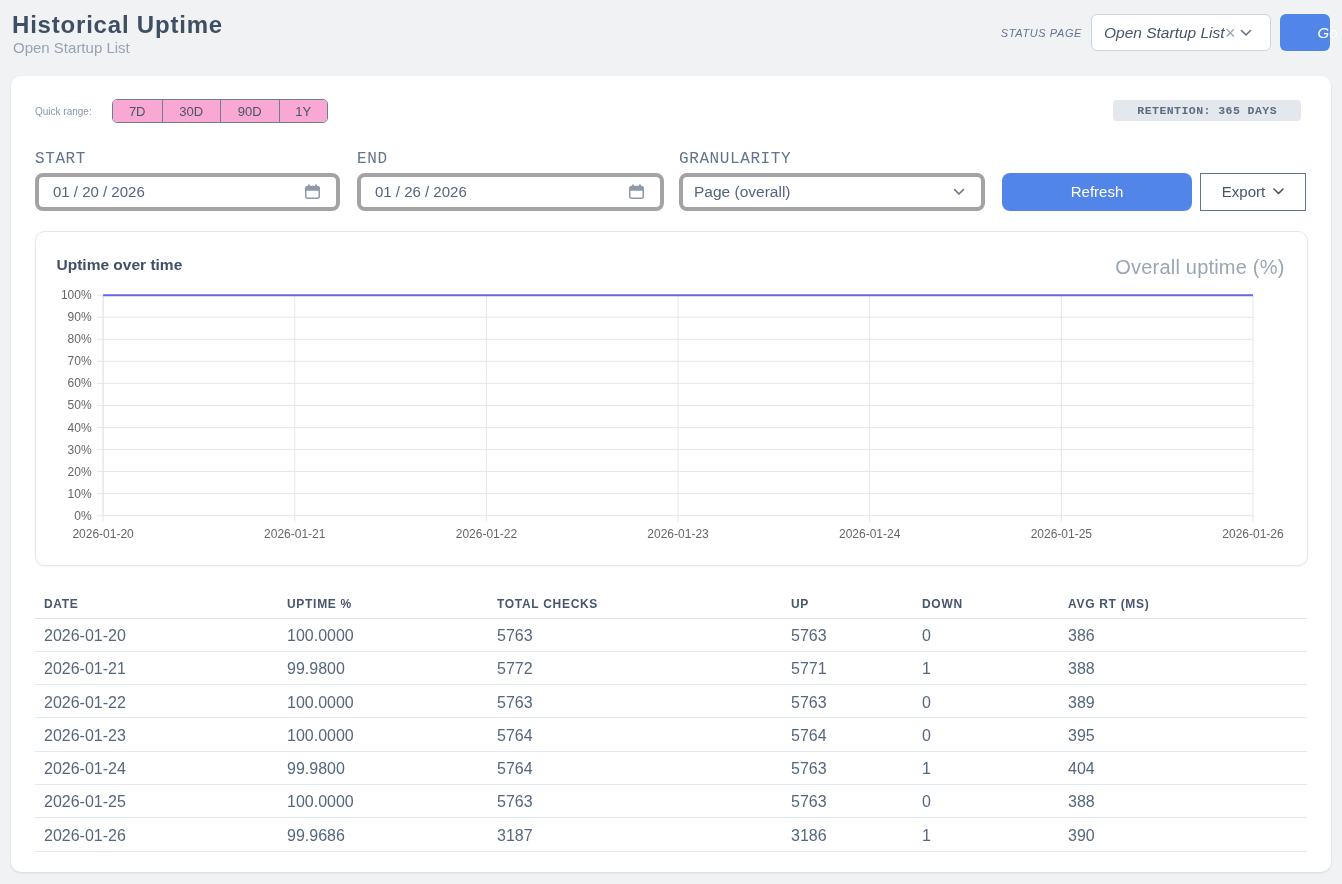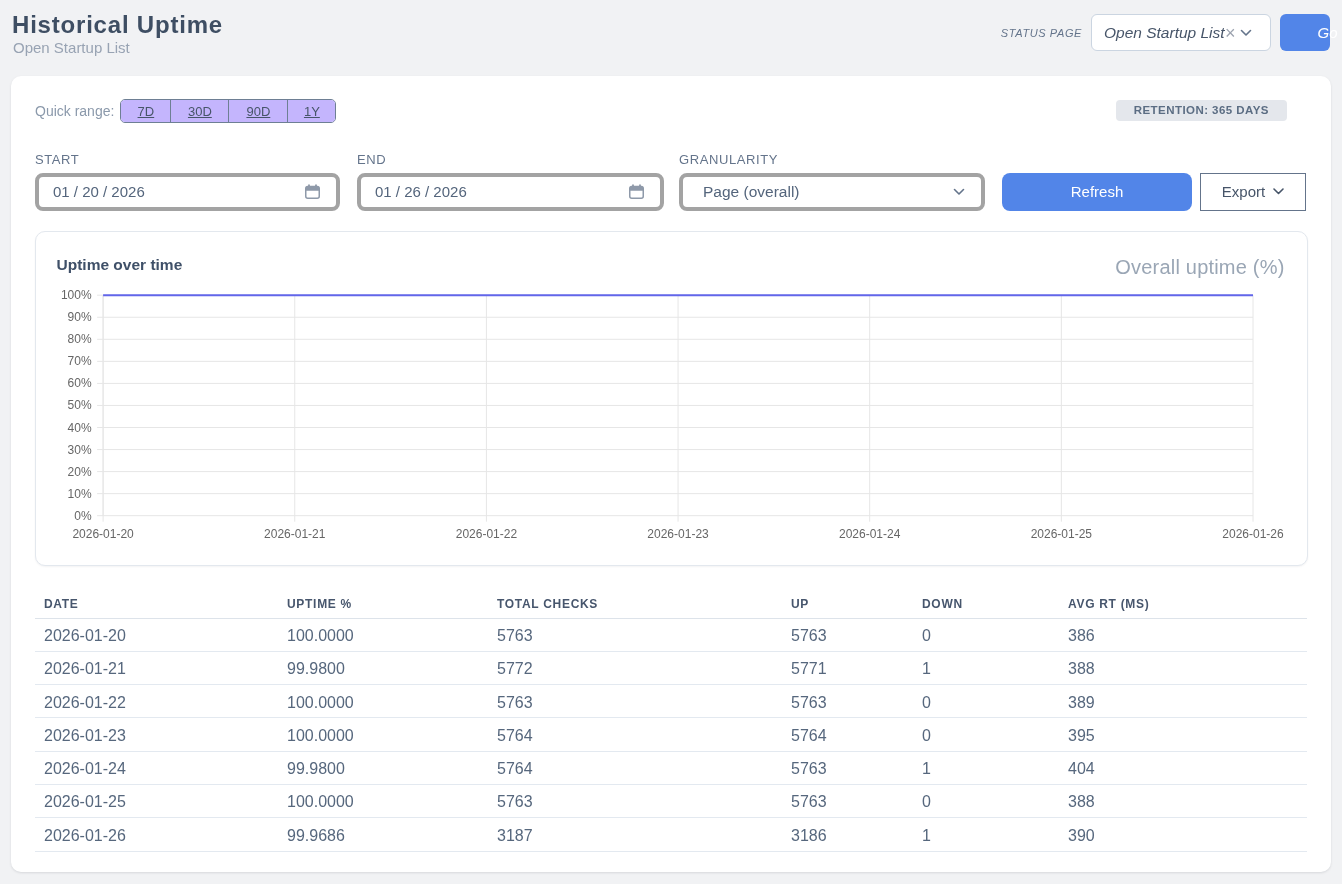--- a/index.html
+++ b/index.html
@@ -17,33 +17,33 @@
 .sp-label { font-size:11px; font-weight:500; color:#64748b; letter-spacing:0.6px; }
 .sp-select { width:180px; height:37px; background:#fff; border:1px solid #cbd5e1; border-radius:6px; display:flex; align-items:center; padding:0 18px 0 12px; }
 .sp-select .txt { font-size:15.5px; color:#475569; }
 .sp-select .x { font-size:18px; color:#9ca3af; margin-left:0; line-height:1; }
 .sp-select .chev { margin-left:auto; }
 .go { width:50px; height:37px; background:#5285e8; border-radius:6px; color:#fff; font-size:15px; display:flex; align-items:center; justify-content:center;padding-left:45px; }
 
 .card { position:absolute; left:11px; top:76px; width:1320px; height:796px; background:#fff; border-radius:10px; box-shadow:0 1px 3px rgba(16,24,40,.08), 0 1px 2px rgba(16,24,40,.04); }
 
 .quick { position:absolute; left:24px; top:23px; height:24px; display:flex; align-items:center; }
-.quick .ql { font-size:14px; color:#8b99ab; margin-right:6px; }
+.quick .ql { font-size:10px; color:#8b99ab; margin-right:20px; }
 .seg { display:flex; border:1px solid #6e7f94; border-radius:5px; overflow:hidden; height:24px; }
-.seg button { border:none; background:#c4b5fd; font-family:inherit; font-size:13px; color:#475569; height:100%; border-left:1px solid #6e7f94;text-decoration:underline; }
+.seg button { border:none; background:#f9a8d4; font-family:inherit; font-size:13px; color:#475569; height:100%; border-left:1px solid #6e7f94; }
 .seg button:first-child { border-left:none; }
-.badge { position:absolute; right:44px; top:23.5px; height:21.5px; background:#e4e7ec; border-radius:4px; display:flex; align-items:center; padding:0 18px; font-size:11.5px; font-weight:700; color:#5b6d83; letter-spacing:0.45px; }
+.badge { position:absolute; right:30px; top:23.5px; height:21.5px; background:#e4e7ec; border-radius:4px; display:flex; align-items:center; padding:0 24px; font-size:11.5px; font-weight:700; color:#5b6d83; letter-spacing:0.45px;font-family:Liberation Mono, monospace; }
 
 .form { position:absolute; left:24px; top:68.5px; }
 .frow { display:flex; align-items:flex-end; }
 .fgroup { display:flex; flex-direction:column; }
-.flabel { font-size:13px; line-height:13px; font-weight:500; color:#64748b; letter-spacing:0.6px; margin-bottom:6.5px; }
+.flabel { font-size:16px; line-height:13px; font-weight:500; color:#64748b; letter-spacing:0.6px; margin-bottom:6.5px;font-family:Liberation Mono, monospace; }
 .input { height:38px; background:#fff; border:4px solid #a3a3a3; border-radius:8px; display:flex; align-items:center; padding:0 16px 0 14px; font-size:15px; color:#54657c; }
 .input .cal { margin-left:auto; }
-.sel { padding-left:20px; font-size:15.5px; }
+.sel { padding-left:11px; font-size:15.5px; }
 .sel .chev { margin-left:auto; }
 .btn-refresh { width:190px; height:38px; background:#5285e8; border:none; border-radius:8px; color:#fff; font-size:15px; font-weight:500; font-family:inherit; }
 .btn-export { width:106px; height:38px; background:#fff; border:1px solid #64748b; border-radius:0; color:#475569; font-size:15px; font-family:inherit; display:flex; align-items:center; justify-content:center; gap:8px;margin-top:28px; }
 
 .chart-card { position:absolute; left:23.5px; top:155px; width:1273px; height:335px; background:#fff; border:1px solid #e3e8ee; border-radius:10px; box-shadow:0 1px 2px rgba(16,24,40,.05); }
 .cc-title { position:absolute; left:21px; top:24px; font-size:15.5px; font-weight:700; color:#3f5068; }
 .cc-right { position:absolute; right:22px; top:24px; font-size:20px; color:#9aa6b5; letter-spacing:0.2px; }
 
 .tablewrap { position:absolute; left:24px; top:519.6px; width:1272px; }
 table { width:100%; border-collapse:collapse; table-layout:fixed; }

